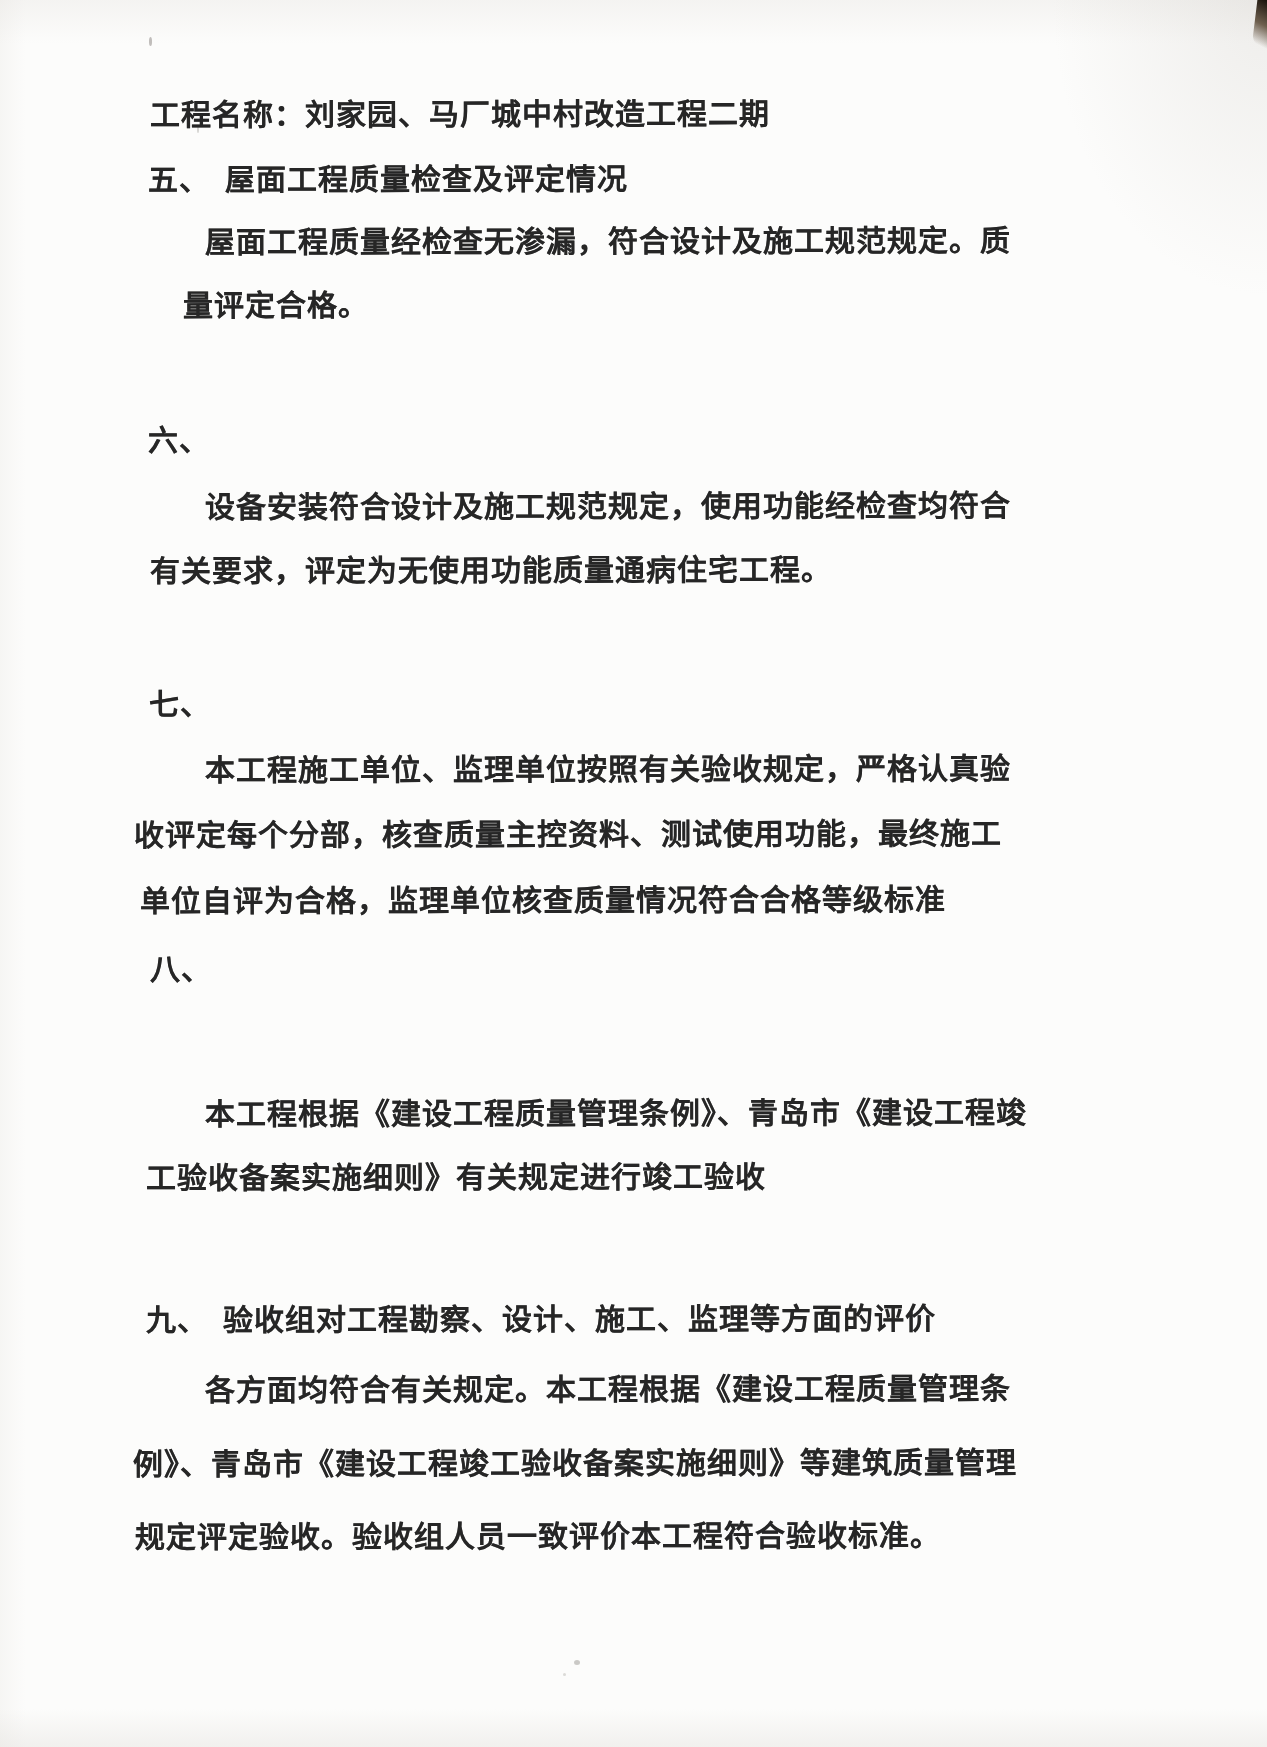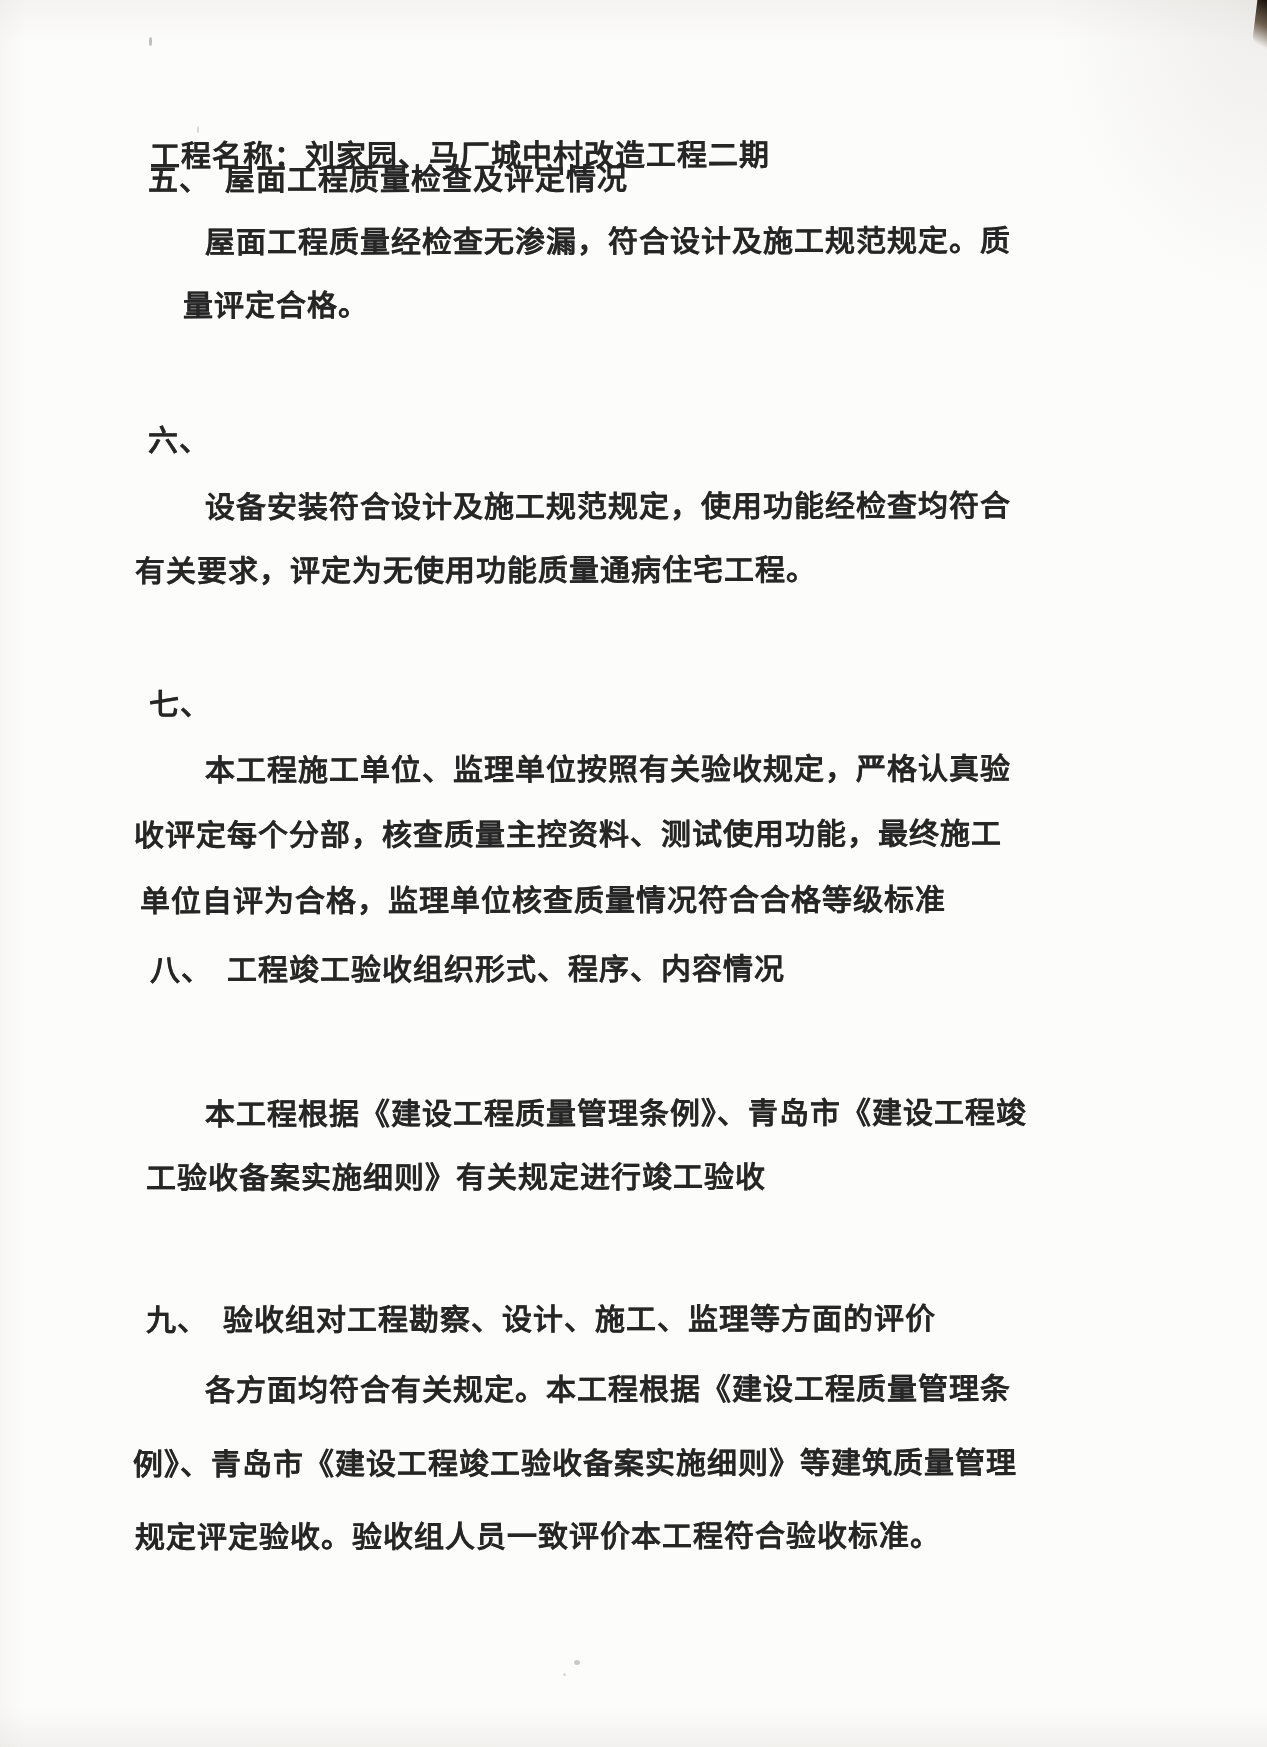--- a/index.html
+++ b/index.html
@@ -62,47 +62,46 @@
 <body>
 
 <div class="page">
 
   <div class="artifact-corner"></div>
   <div class="speck s1"></div>
   <div class="speck s2"></div>
   <div class="speck s3"></div>
   <div class="speck s4"></div>
 
-  <div class="line" style="top:98px; left:150px;margin-top:41px;">
+  <div class="line" style="top:98px; left:150px;">
     <span>工程名称：</span><span>刘家园、马厂城中村改造工程二期</span>
   </div>
 
   <div class="line heading" style="top:163px; left:148px;">
     <span class="num">五、</span>
     <span>屋面工程质量检查及评定情况</span>
   </div>
   <div class="line" style="top:225px; left:205px;">屋面工程质量经检查无渗漏，符合设计及施工规范规定。质</div>
   <div class="line" style="top:289px; left:139px;margin-left:44px;">量评定合格。</div>
 
   <div class="line heading" style="top:424px; left:148px;">
     <span class="num">六、</span>
   </div>
   <div class="line" style="top:490px; left:205px;">设备安装符合设计及施工规范规定，使用功能经检查均符合</div>
-  <div class="line" style="top:554px; left:135px;">有关要求，评定为无使用功能质量通病住宅工程。</div>
+  <div class="line" style="top:554px; left:150px;">有关要求，评定为无使用功能质量通病住宅工程。</div>
 
   <div class="line heading" style="top:688px; left:149px;">
     <span class="num">七、</span>
   </div>
   <div class="line" style="top:753px; left:205px;">本工程施工单位、监理单位按照有关验收规定，严格认真验</div>
   <div class="line" style="top:818px; left:134px;">收评定每个分部，核查质量主控资料、测试使用功能，最终施工</div>
   <div class="line" style="top:884px; left:140px;">单位自评为合格，监理单位核查质量情况符合合格等级标准</div>
 
   <div class="line heading" style="top:953px; left:150px;">
     <span class="num">八、</span>
-    <span>工程竣工验收组织形式、程序、内容情况</span>
   </div>
   <div class="line" style="top:1097px; left:205px;">本工程根据《建设工程质量管理条例》、青岛市《建设工程竣</div>
   <div class="line" style="top:1161px; left:146px;">工验收备案实施细则》有关规定进行竣工验收</div>
 
   <div class="line heading" style="top:1303px; left:146px;">
     <span class="num">九、</span>
     <span>验收组对工程勘察、设计、施工、监理等方面的评价</span>
   </div>
   <div class="line" style="top:1373px; left:205px;">各方面均符合有关规定。本工程根据《建设工程质量管理条</div>
   <div class="line" style="top:1447px; left:133px;">例》、青岛市《建设工程竣工验收备案实施细则》等建筑质量管理</div>

